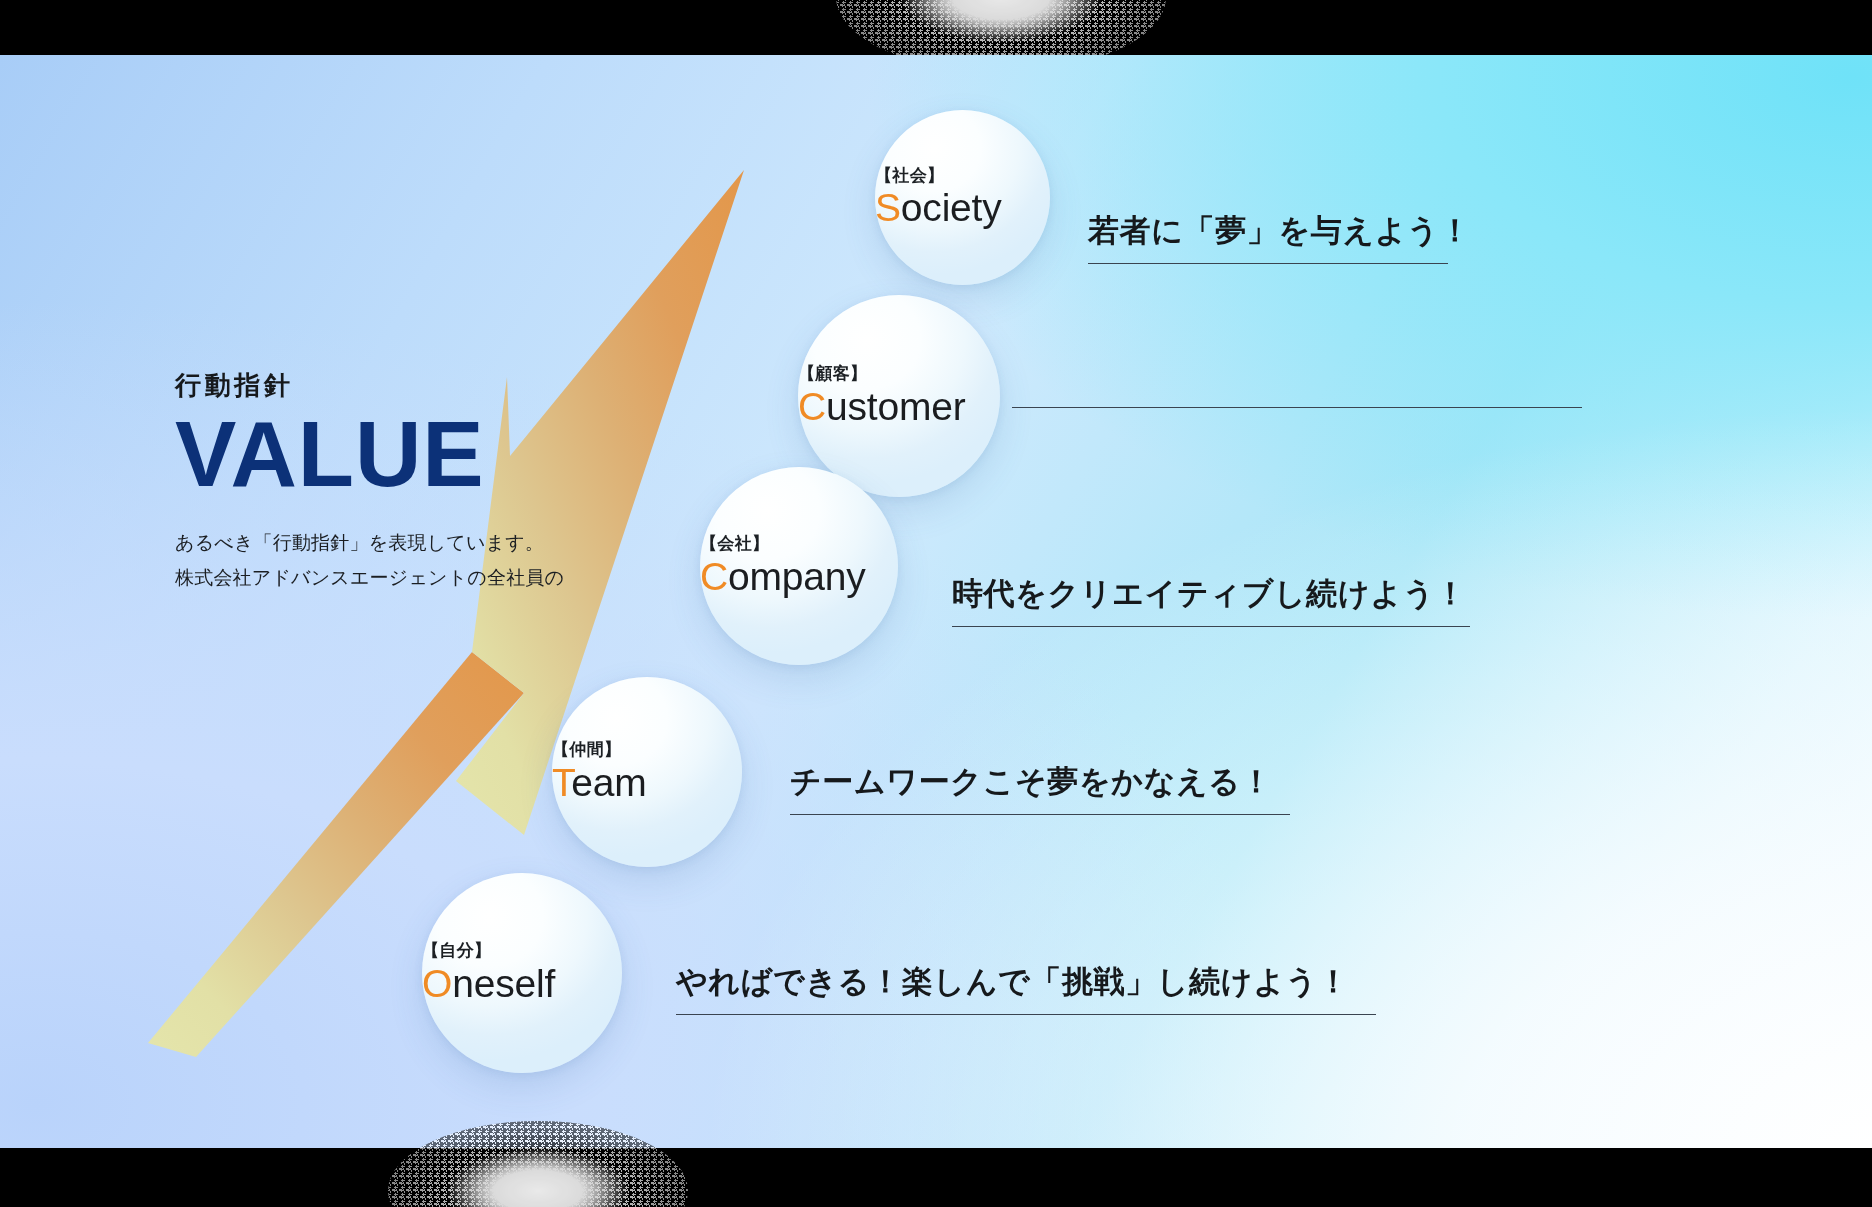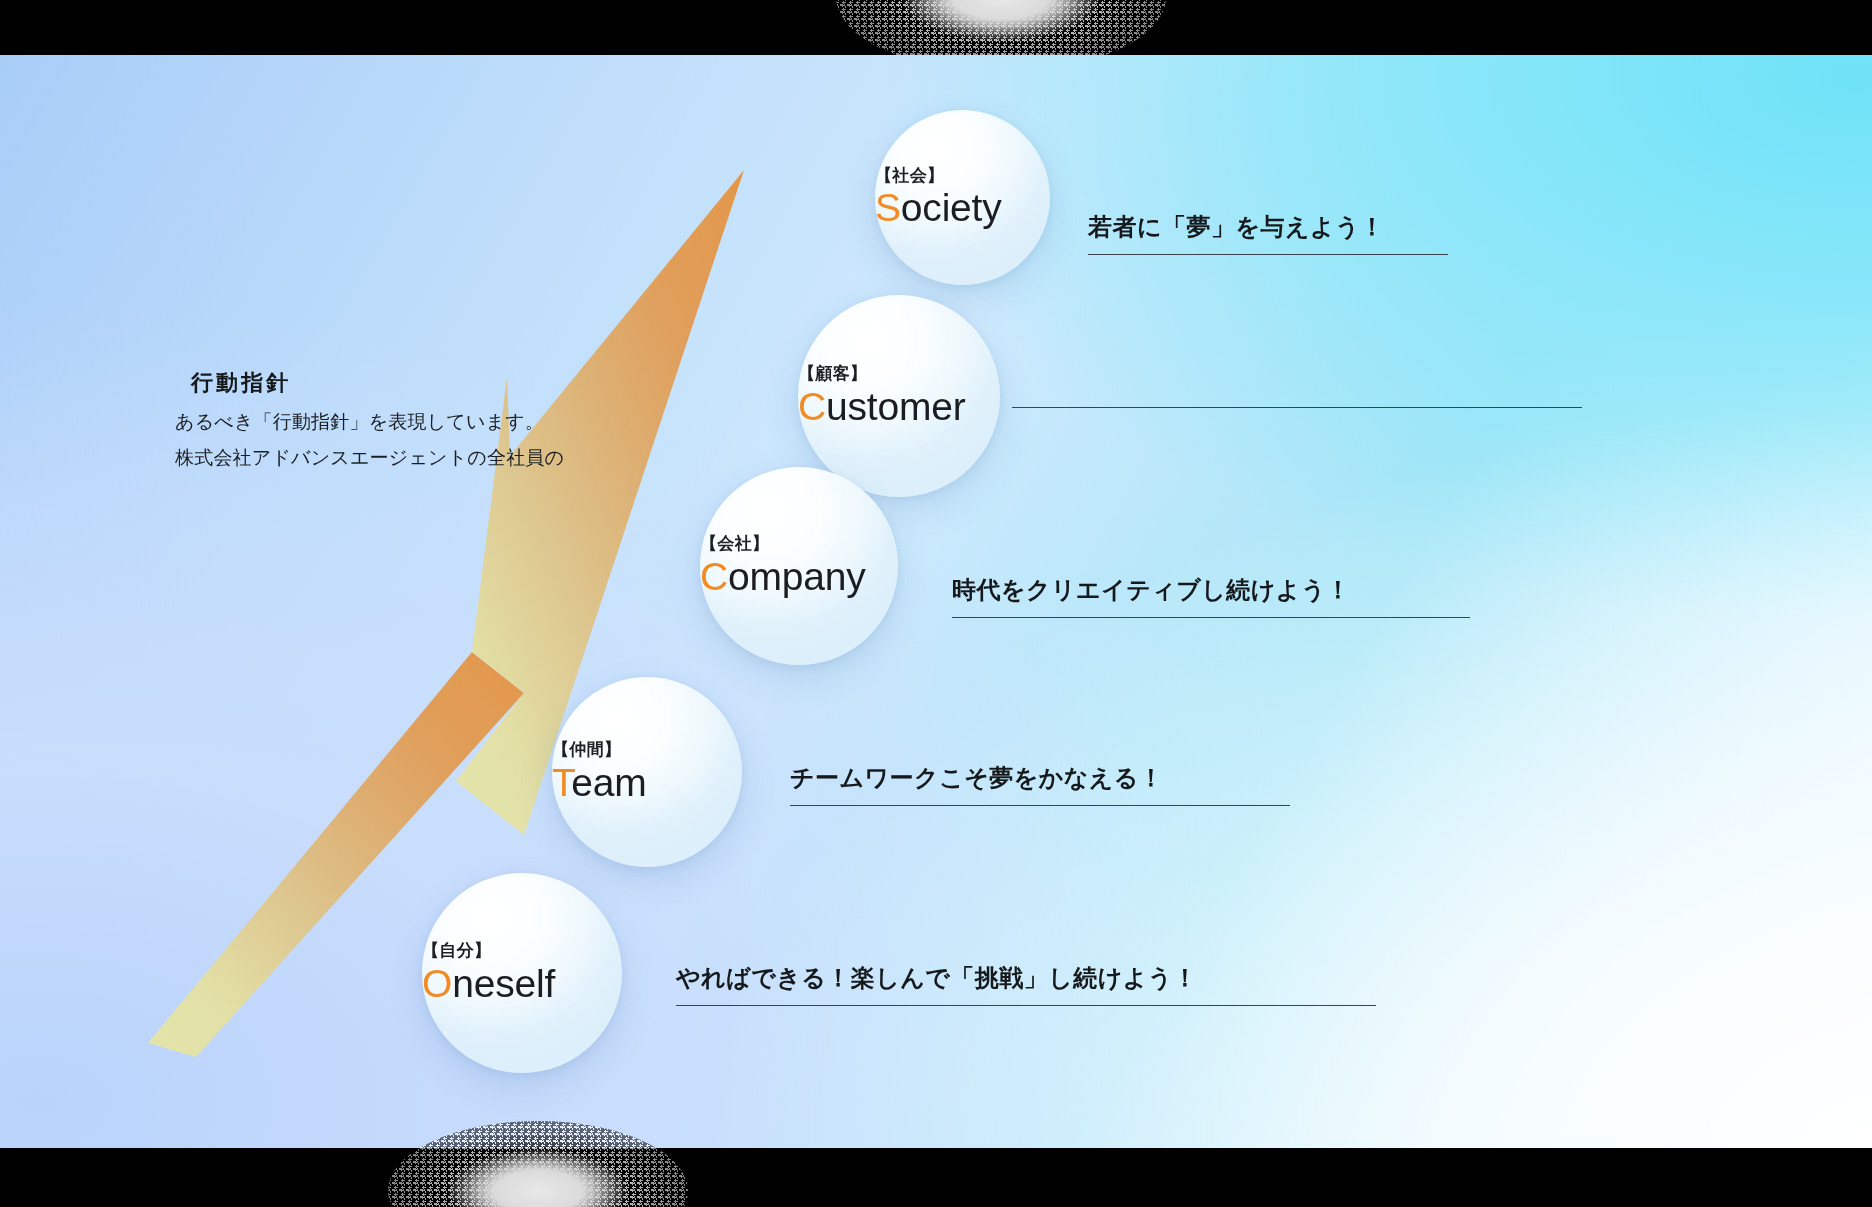--- a/index.html
+++ b/index.html
@@ -41,22 +41,22 @@
       radial-gradient(95% 105% at 2% 96%, #b9d3fb 0%, #c9ddfd 30%, rgba(201,221,253,0) 70%),
       linear-gradient(120deg, #a8cdf7 0%, #bddcfb 22%, #cfe9fd 45%, #a7e6f7 68%, #d9f4fd 86%, #f4fcff 100%);
   }
 
   
   #arrow{position:absolute;left:120px;top:90px;width:680px;height:920px;}
 
   
   #left-block{position:absolute;left:175px;top:315px;width:470px;}
   #kicker{
-    font-size:22px;font-weight:700;color:#16191c;letter-spacing:.14em;
-    line-height:1.2;margin:0 0 8px 16px;
+    font-size:26px;font-weight:700;color:#16191c;letter-spacing:.14em;
+    line-height:1.2;margin:0 0 8px 0;
   }
   #value-title{
     font-size:92px;font-weight:700;color:#0c3178;letter-spacing:.01em;
     line-height:.98;margin:0 0 26px 0;
   }
   .desc-line{
     font-size:19px;color:#1b1e22;line-height:1.85;letter-spacing:.01em;
     white-space:nowrap;
   }
 
@@ -78,21 +78,21 @@
   }
   .bubble-word{
     font-size:39px;font-weight:500;color:#1b1d20;letter-spacing:-.005em;
     line-height:1.05;white-space:nowrap;
   }
   .bubble-word .accent{color:#f08b25;}
 
   
   .tagline{position:absolute;}
   .tagline-text{
-    font-size:24px;font-weight:700;color:#16191c;letter-spacing:.02em;
+    font-size:31px;font-weight:700;color:#16191c;letter-spacing:.02em;
     white-space:nowrap;line-height:1.25;
   }
   .tagline-rule{
     height:0;border-bottom:1.6px solid #3a4450;margin-top:12px;
   }
 </style>
 </head>
 <body>
 
 <div id="stage">
@@ -123,20 +123,21 @@
                L 336 636
                L 404 690
                L 624 25
                L 390 311
                L 387 232
                Z" fill="url(#arrowGrad)"></path>
     </svg>
 
     <div id="left-block">
       <div id="kicker">行動指針</div>
+      <div id="value-title">VALUE</div>
       <div class="desc-line">あるべき「行動指針」を表現しています。</div>
       <div class="desc-line">株式会社アドバンスエージェントの全社員の</div>
     </div>
 
     <div class="bubble" style="left:875px;top:55px;width:175px;height:175px;">
       <div class="bubble-inner">
         <div class="bubble-kana">【社会】</div>
         <div class="bubble-word"><span class="accent">S</span><span>ociety</span></div>
       </div>
     </div>

